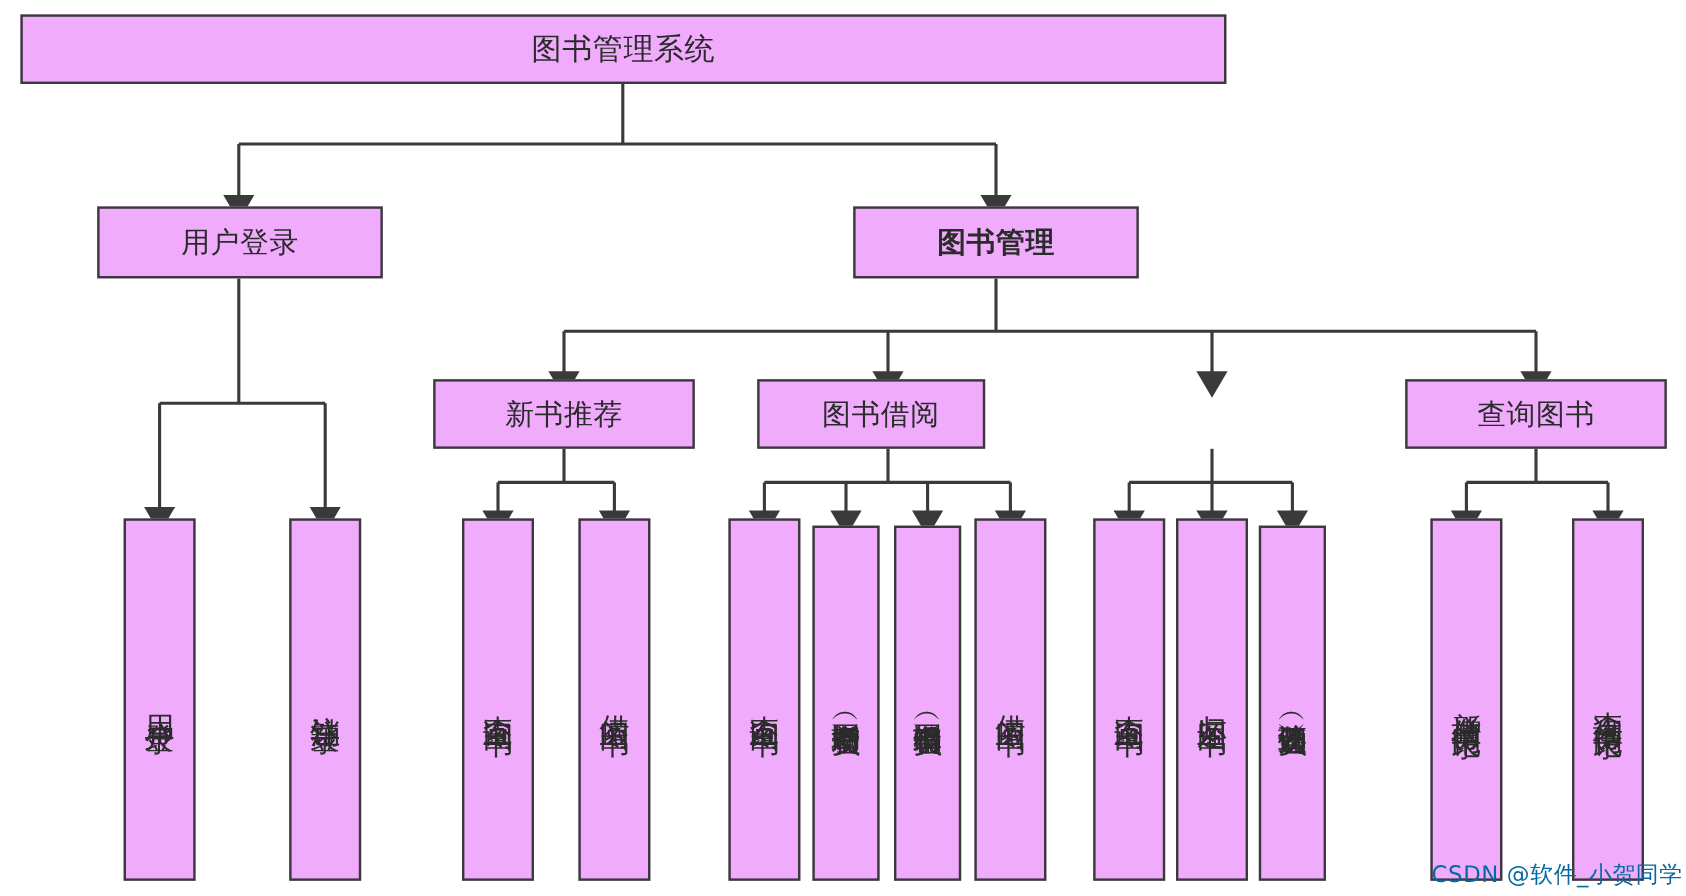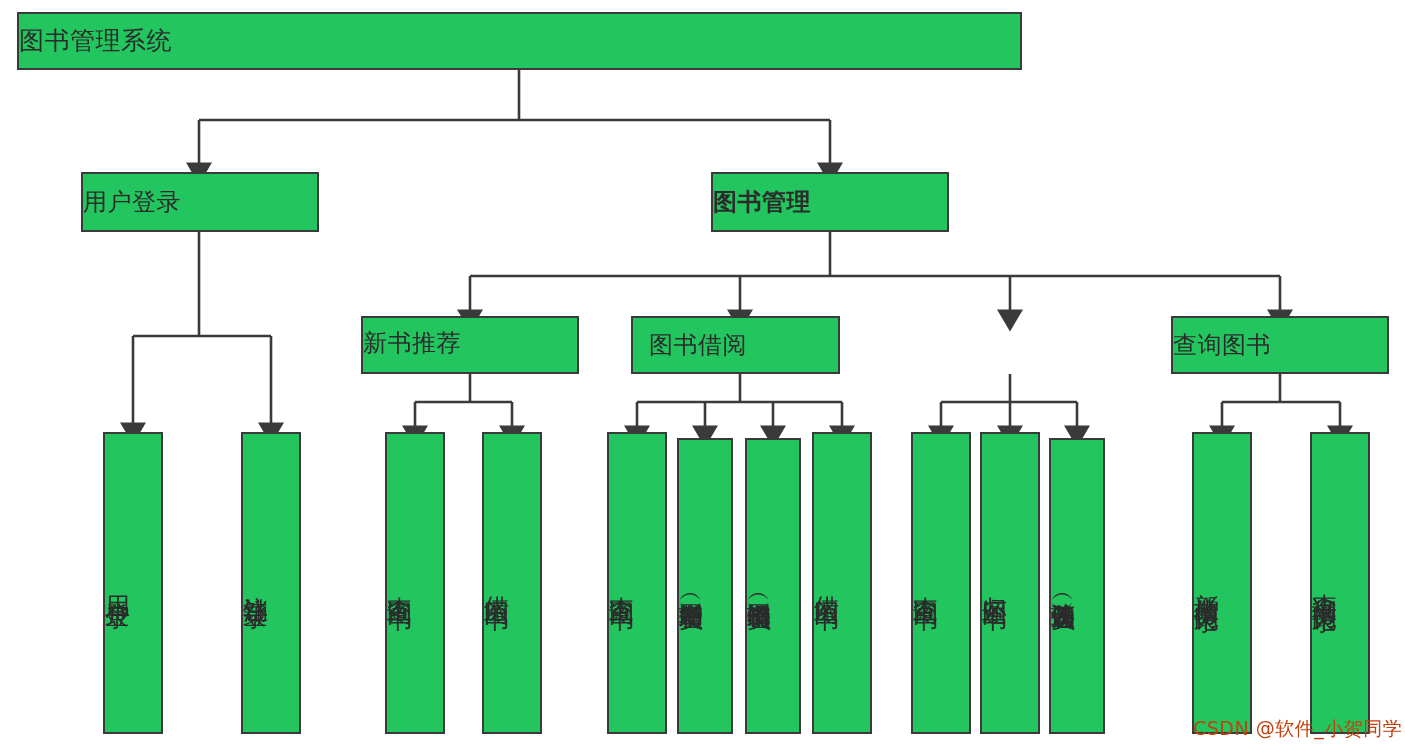--- a/index.html
+++ b/index.html
@@ -23,24 +23,24 @@
     left: 0;
     top: 0;
     width: 1405px;
     height: 747px;
     pointer-events: none;
   }
   .node {
     position: absolute;
     box-sizing: border-box;
     border: 2.4px solid #3a3a3a;
-    background: #22c55e;
+    background: #f0abfc;
     display: flex;
     align-items: center;
-    justify-content: flex-start;
+    justify-content: center;
     overflow: hidden;
   }
   .node .label {
     color: #2b2b2b;
     line-height: 1.02;
     text-align: center;
     white-space: pre;
   }
   
   .node.horiz .label {
@@ -61,21 +61,21 @@
     line-height: 1;
     letter-spacing: 3.5px;
   }
   .node.vert.tight .label {
     letter-spacing: 0.5px;
     font-size: 24px;
   }
   .watermark {
     position: absolute;
     font-size: 19px;
-    color: #c2410c;
+    color: #0369a1;
     white-space: nowrap;
     letter-spacing: 0.5px;
   }
 </style>
 </head>
 <body>
 
 <div id="canvas">
 
   <svg id="wires" viewBox="0 0 1405 747">
@@ -132,24 +132,24 @@
     <span class="label">图书管理系统</span>
   </div>
 
   <div class="node horiz" style="left:81px; top:172px; width:238px; height:60px;">
     <span class="label">用户登录</span>
   </div>
   <div class="node horiz" style="left:711px; top:172px; width:238px; height:60px;font-weight:bold;">
     <span class="label">图书管理</span>
   </div>
 
-  <div class="node horiz" style="left:361px; top:316px; width:218px; height:58px;font-family:Liberation Mono, monospace;">
+  <div class="node horiz" style="left:361px; top:316px; width:218px; height:58px;">
     <span class="label">新书推荐</span>
   </div>
-  <div class="node horiz" style="left:631px; top:316px; width:209px; height:58px;padding-left:16px;">
+  <div class="node horiz" style="left:631px; top:316px; width:190px; height:58px;padding-left:16px;">
     <span class="label">图书借阅</span>
   </div>
   <div class="node horiz" style="left:1171px; top:316px; width:218px; height:58px;">
     <span class="label">查询图书</span>
   </div>
 
   <div class="node vert" style="left:103px; top:432px; width:60px; height:302px;">
     <span class="label">用户登录</span>
   </div>
   <div class="node vert" style="left:241px; top:432px; width:60px; height:302px;">

